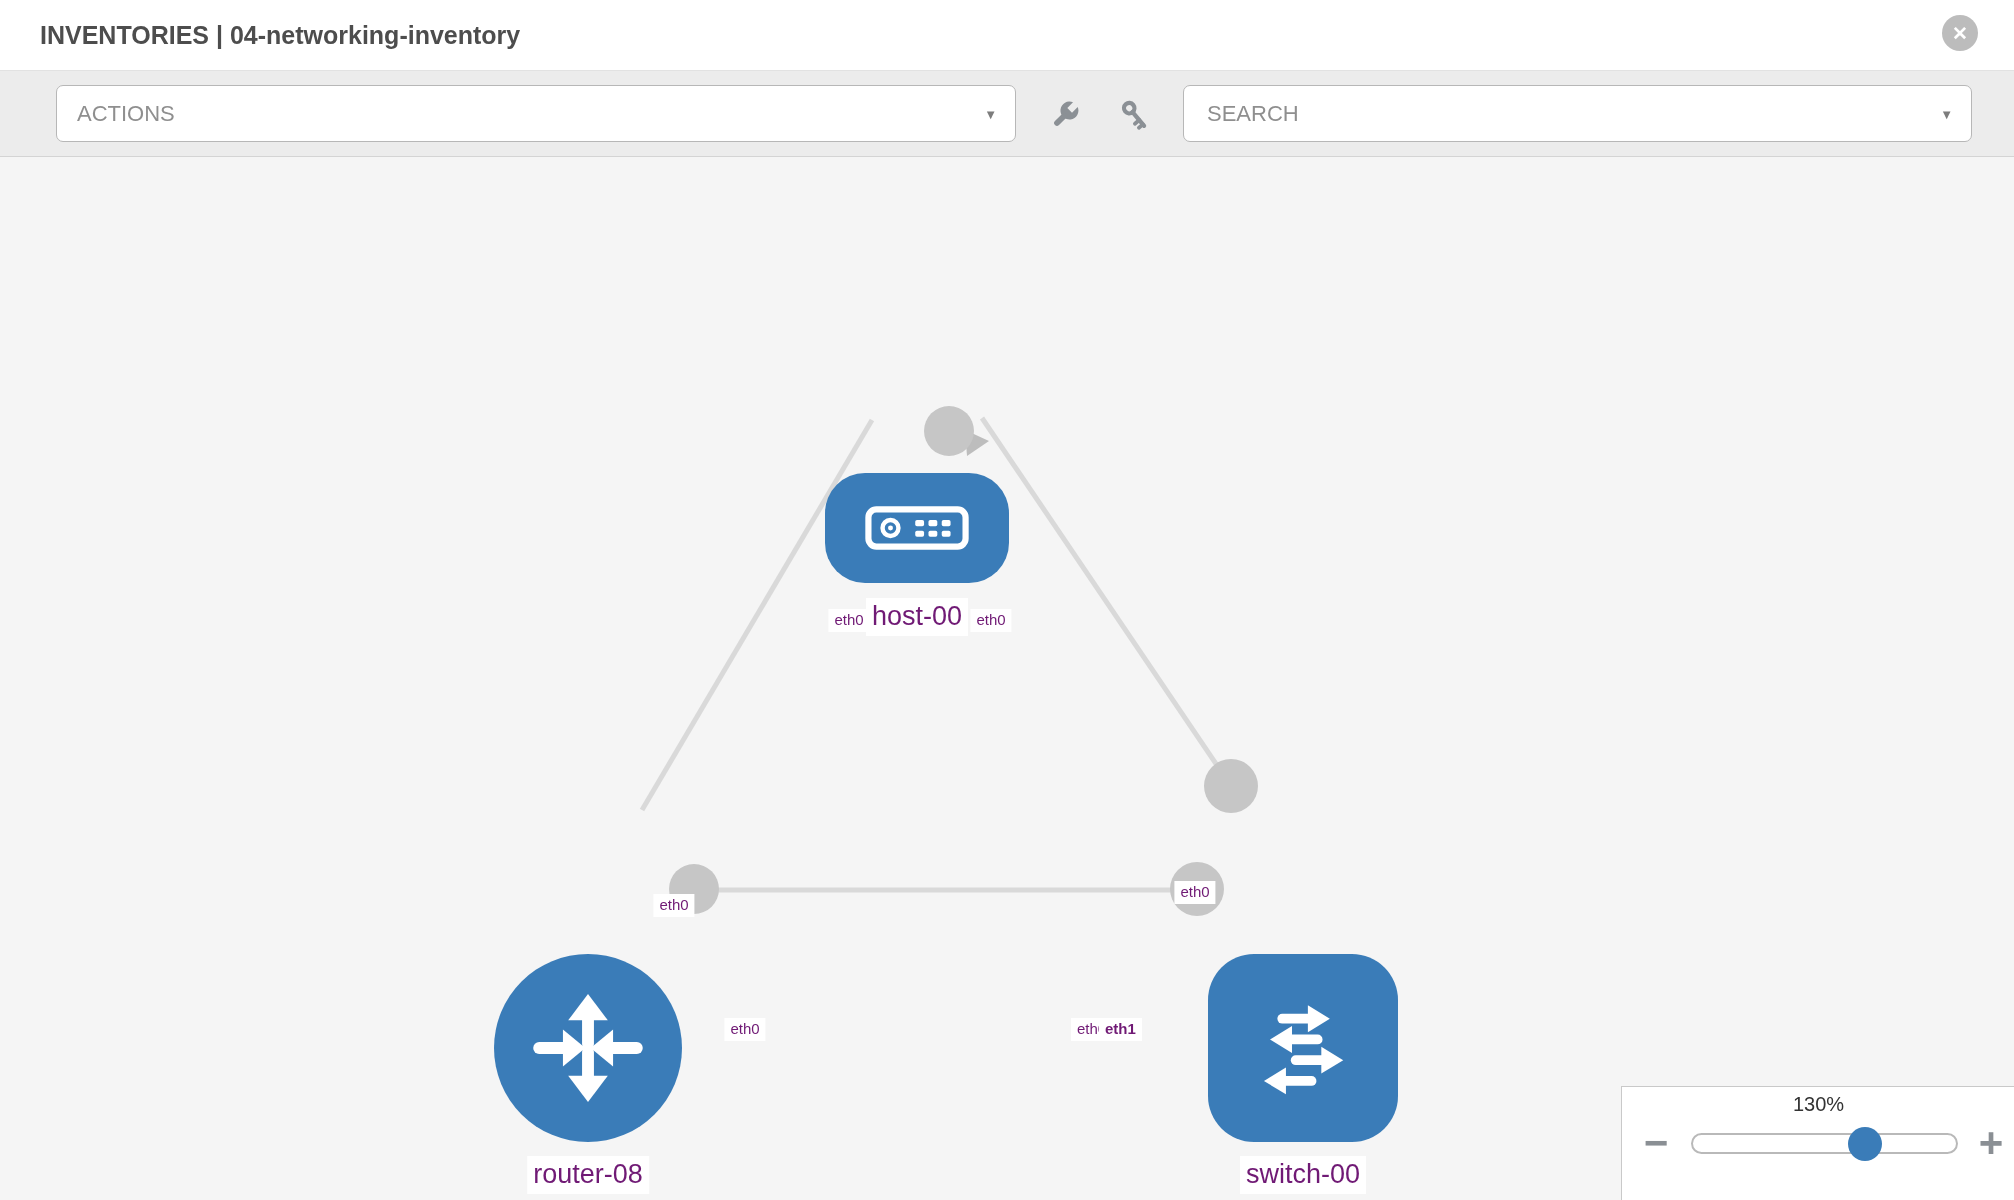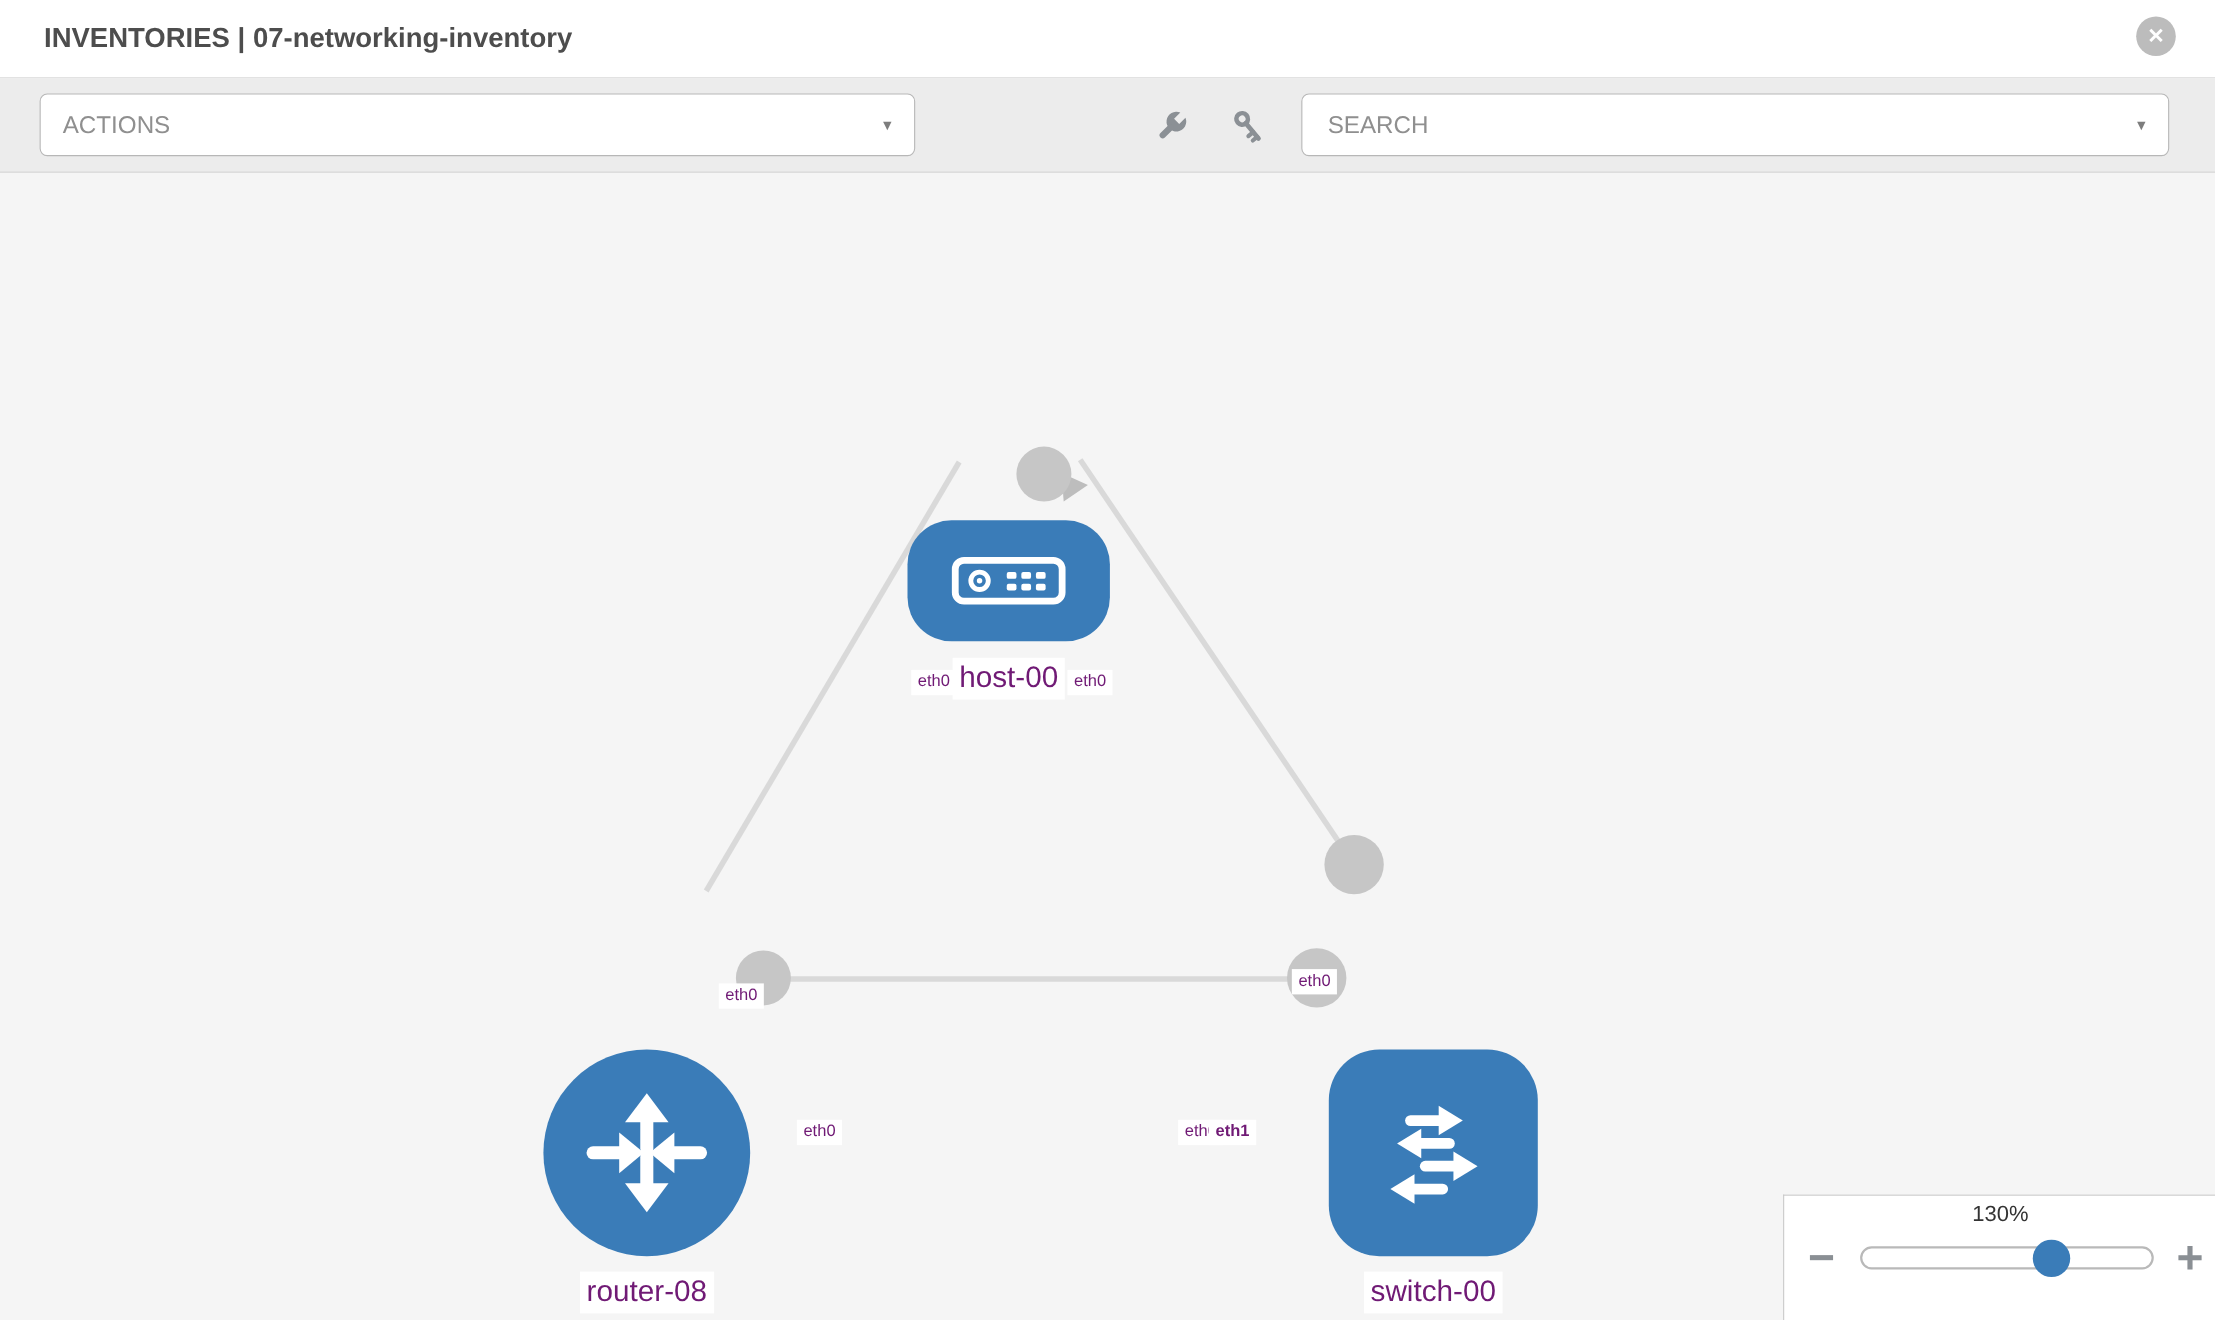--- a/index.html
+++ b/index.html
@@ -14,21 +14,21 @@
           font-size:25px;font-weight:bold;color:#4d4d4d;white-space:nowrap;}
   .close-btn{position:absolute;right:36px;top:15px;width:36px;height:36px;border-radius:50%;
           background:#bcbcbc;color:#fff;font-size:19px;font-weight:bold;
           display:flex;align-items:center;justify-content:center;cursor:pointer;}
   
   .toolbar{position:absolute;left:0;top:71px;width:100%;height:85px;background:#ececec;
           border-bottom:1px solid #d4d4d4;z-index:10;}
   .select{position:absolute;top:14px;height:57px;background:#fff;border:1px solid #b7b7b7;
           border-radius:7px;box-sizing:border-box;display:flex;align-items:center;
           padding:0 20px;color:#8f8f8f;font-size:22px;cursor:pointer;}
-  .select-actions{left:36px;width:796px;}
+  .select-actions{left:56px;width:960px;}
   .select-search{left:1183px;width:789px;padding-left:23px;}
   .caret{position:absolute;right:18px;top:50%;transform:translateY(-50%);
           font-size:13px;color:#7d7d7d;}
   .icon-btn{position:absolute;top:25px;width:38px;height:38px;background:none;border:none;
           padding:0;cursor:pointer;display:flex;align-items:center;justify-content:center;}
   .btn-wrench{left:1046px;}
   .btn-key{left:1116px;}
   
   .canvas{position:absolute;left:0;top:157px;width:2014px;height:1043px;background:#f5f5f5;}
   .net-svg{position:absolute;left:0;top:0;z-index:1;}
@@ -55,21 +55,21 @@
   .zoom-in{right:6px;top:38px;}
   .zoom-track{position:absolute;left:69px;top:46px;width:267px;height:21px;background:#fff;
         border:2px solid #b9b9b9;border-radius:12px;box-sizing:border-box;cursor:pointer;}
   .zoom-thumb{position:absolute;left:226px;top:40px;width:34px;height:34px;border-radius:50%;
         background:#3a7cb8;cursor:grab;}
 </style>
 </head>
 <body>
 
 <div class="header">
-  <span class="page-title">INVENTORIES | 07-networking-inventory</span>
+  <span class="page-title">INVENTORIES | 04-networking-inventory</span>
   <div class="close-btn">
     <span>✕</span>
   </div>
 </div>
 
 <div class="toolbar">
   <div class="select select-actions">
     <span>ACTIONS</span>
     <span class="caret">▼</span>
   </div>

